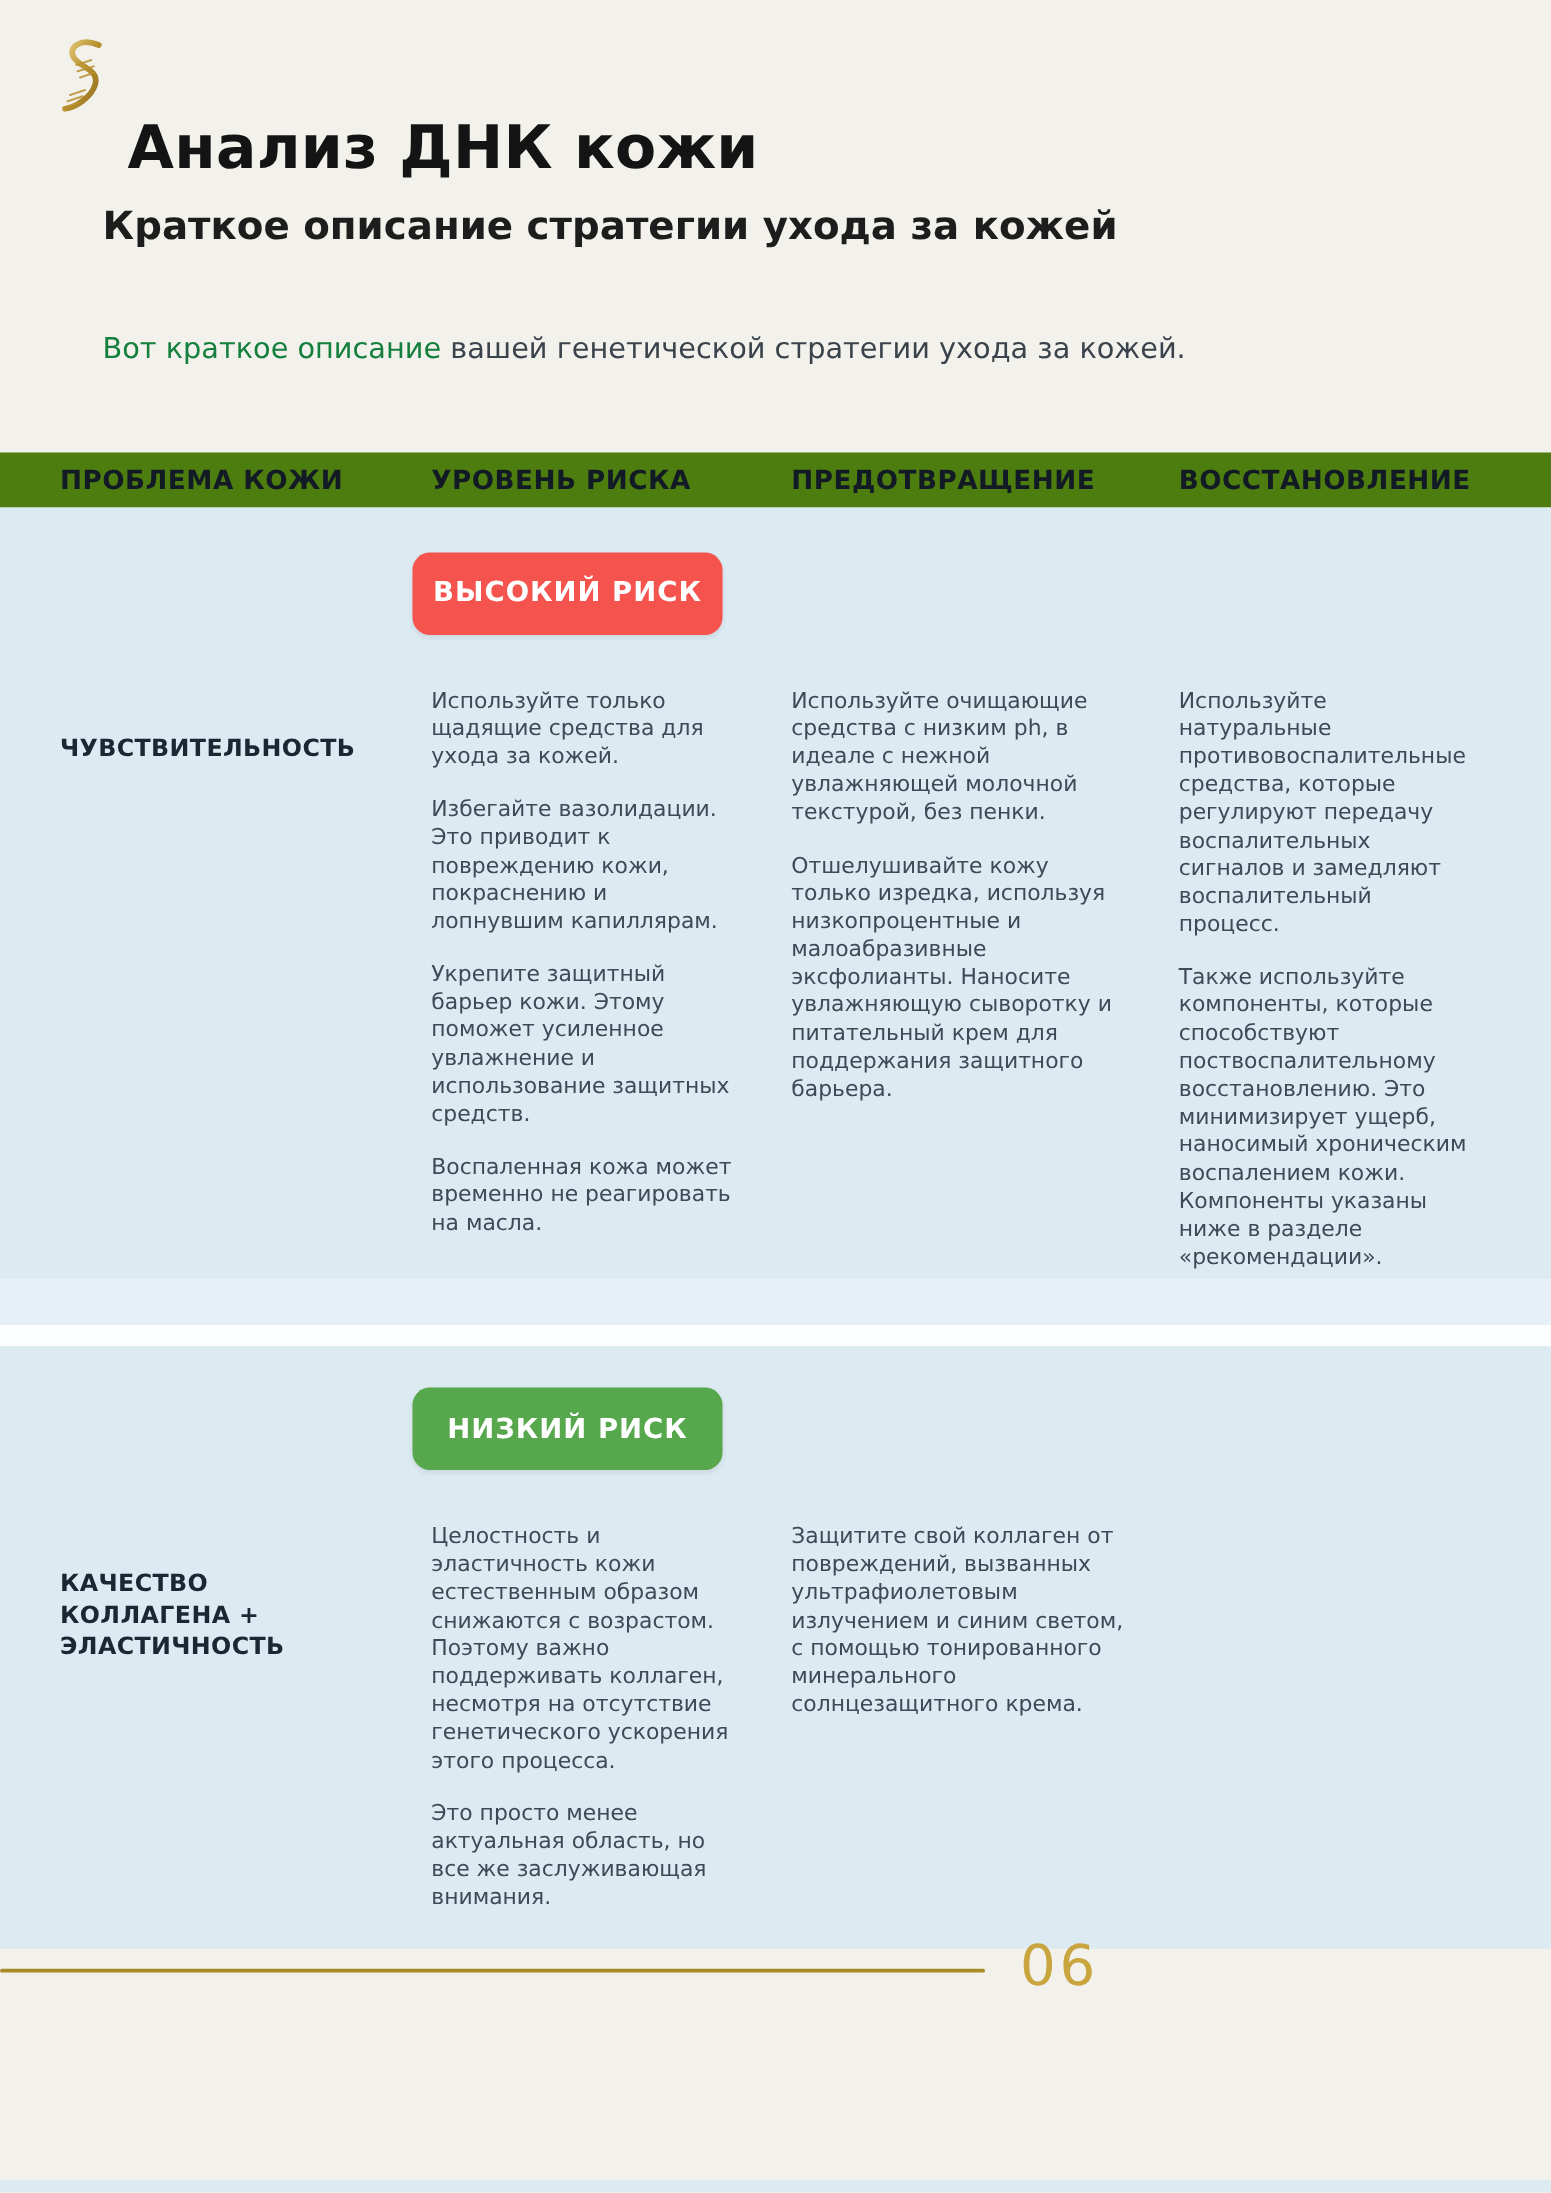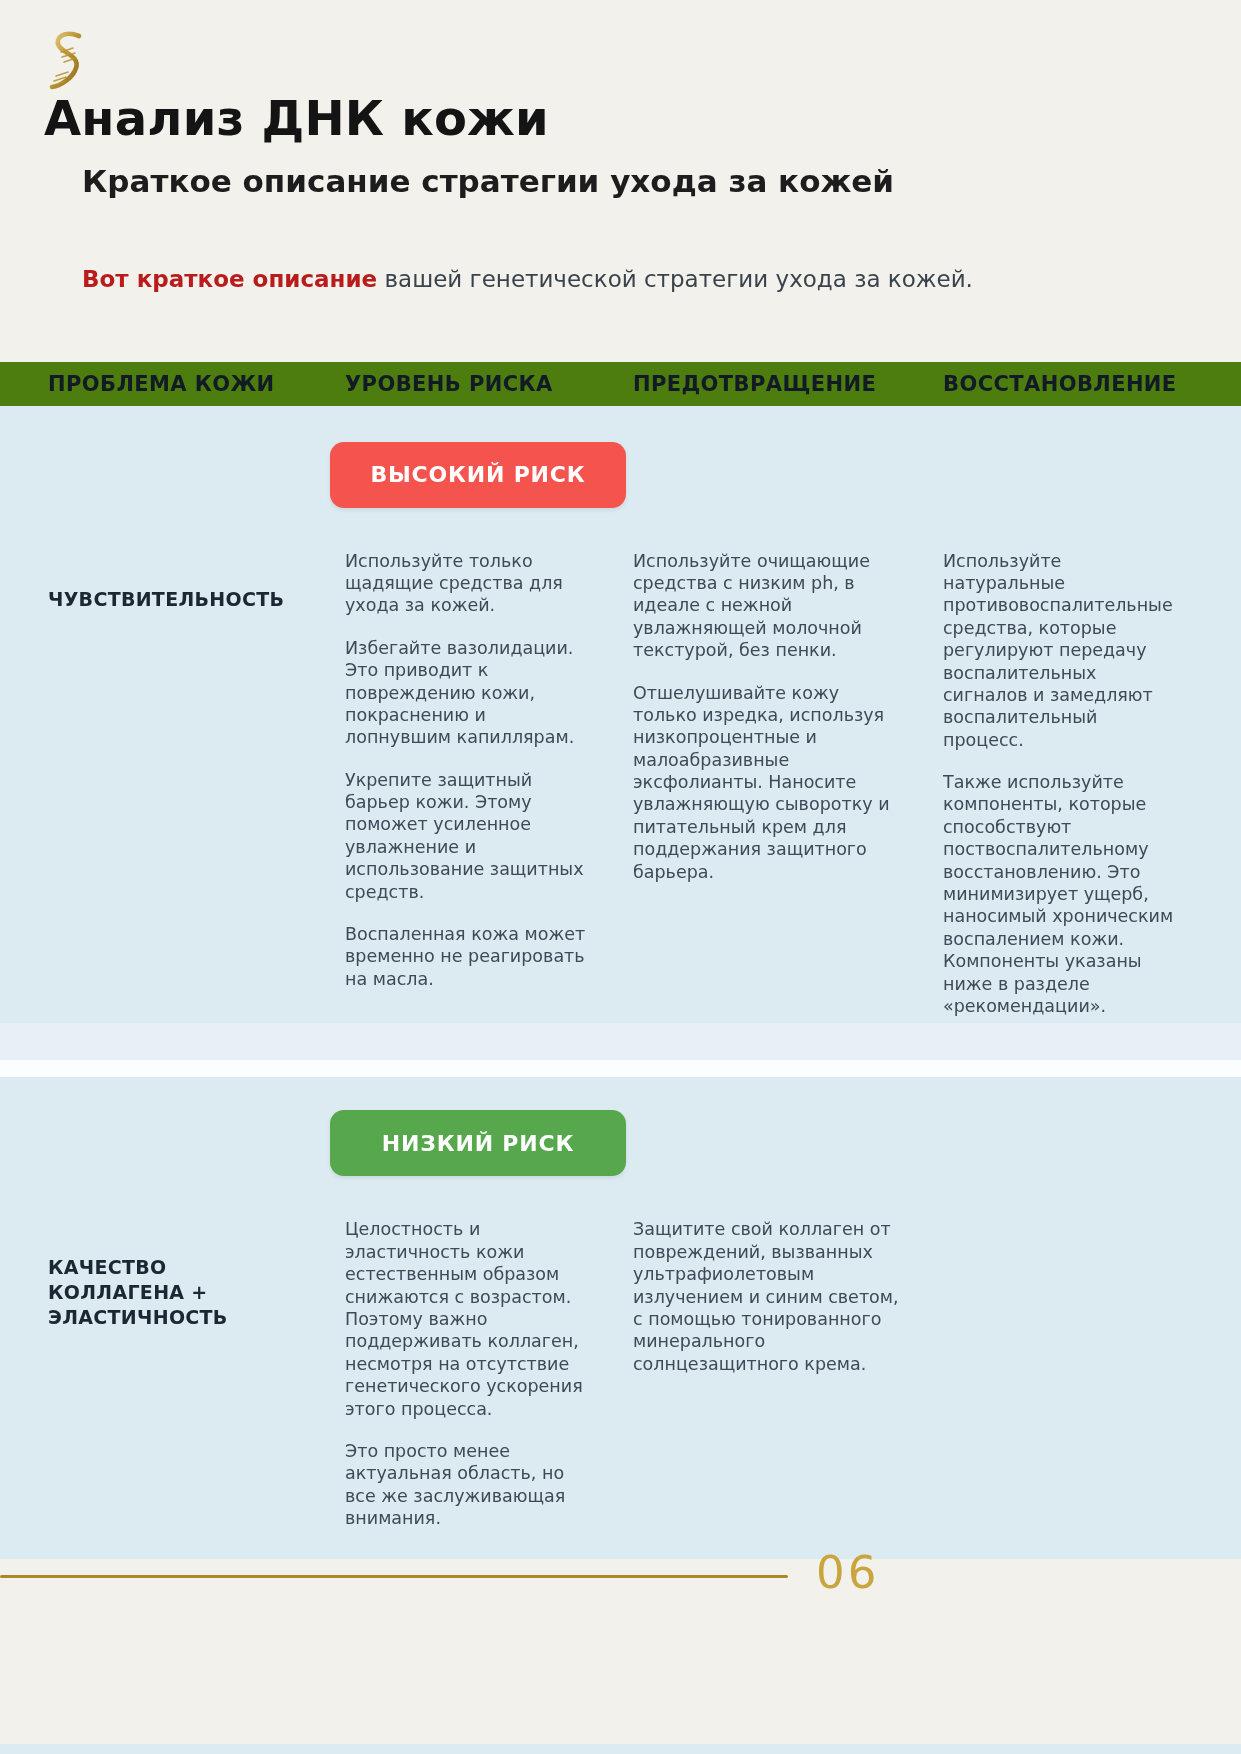--- a/index.html
+++ b/index.html
@@ -8,51 +8,51 @@
     position:relative;
     width:1241px; height:1754px;
     margin:0 auto;
     background:#F2F1EB;
     font-family:"DejaVu Sans","Liberation Sans",sans-serif;
     color:#3E4A56;
     overflow:hidden;
   }
   .logo { position:absolute; left:46px; top:28px; width:46px; height:66px; }
   .title {
-    margin:92px 0 0 44px; font-size:48px; line-height:1.12;
+    margin:92px 0 0 102px; font-size:48px; line-height:1.12;
     font-weight:800; color:#141414; letter-spacing:0.2px;
   }
   .subtitle {
     margin:18px 0 0 82px; font-size:31px; line-height:1.15;
     font-weight:700; color:#1d1d1d;
   }
   .intro { margin:0 0 0 82px; width:1020px; font-size:23px; line-height:1.4; color:#3a434c; }
   .intro.first { margin-top:64px; }
   .intro.second { margin-top:24px; }
-  .intro .lead { font-weight:700; color:#b91c1c; }
+  .intro .lead { font-weight:400; color:#15803d; }
 
   .grid4 {
     display:grid;
     grid-template-columns:297px 288px 310px 1fr;
     padding-left:48px; padding-right:20px;
     box-sizing:border-box;
   }
   .thead {
     margin-top:66px; height:44px; background:#4d7c0f;
     align-items:center;
   }
   .th {
     font-size:21px; font-weight:700; color:#121B25; letter-spacing:0.4px;
   }
 
   .section { background:#DCEAF2; }
   .section.high { padding:36px 0 6px; }
   .section.low  { padding:33px 0 30px; }
   .badge {
-    margin-left:330px; width:296px; height:66px;
+    margin-left:330px; width:248px; height:66px;
     border-radius:14px;
     display:flex; align-items:center; justify-content:center;
     color:#ffffff; font-size:22px; font-weight:700; letter-spacing:0.8px;
     box-shadow:0 2px 4px rgba(0,0,0,0.08);
   }
   .rowgrid { margin-top:42px; align-items:start; }
   .row-label {
     font-size:19px; font-weight:700; color:#1B2733; letter-spacing:0.3px;
     line-height:1.3; padding-right:36px;margin-top:37px;
   }

